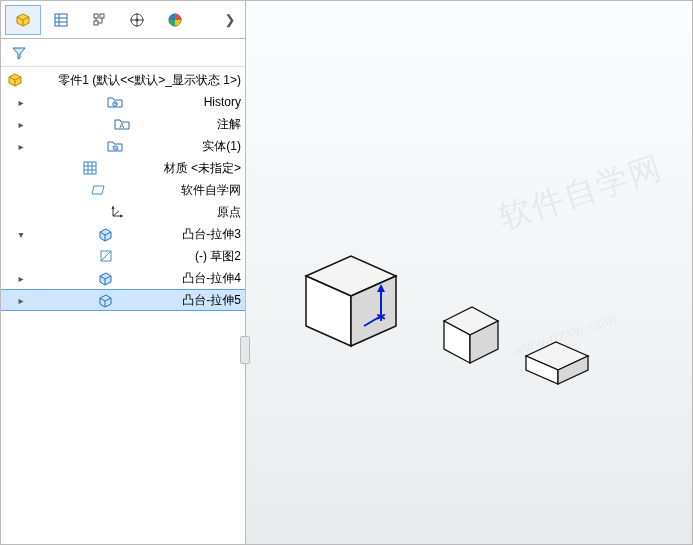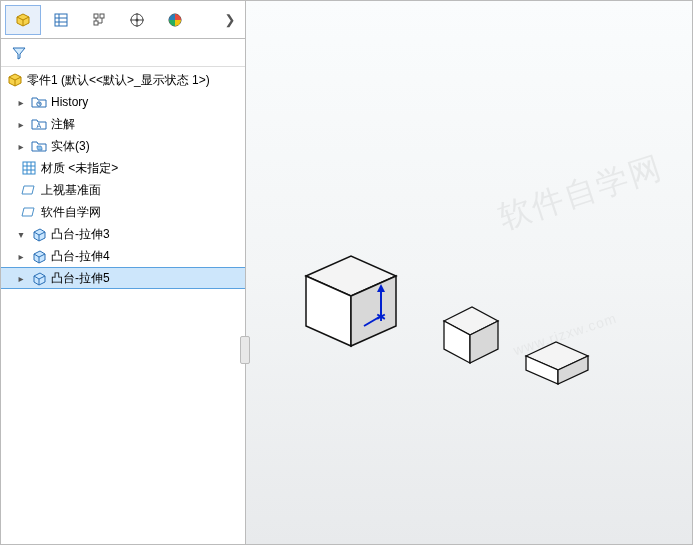--- a/index.html
+++ b/index.html
@@ -4,21 +4,21 @@
 <style>
   * { box-sizing: border-box; margin: 0; padding: 0; }
   body { font-family: "Microsoft YaHei", Arial, sans-serif; font-size: 12px; background: #fff; color: #000; width: 693px; height: 545px; overflow: hidden; border: 1px solid #bbb; }
   .container { display: flex; height: 100%; }
   .left-panel { width: 245px; height: 100%; border-right: 1px solid #bbb; background: #fff; display: flex; flex-direction: column; }
   .toolbar { height: 38px; border-bottom: 1px solid #bbb; display: flex; align-items: center; padding: 0 4px; gap: 2px; }
   .toolbar-btn { width: 36px; height: 30px; display: flex; align-items: center; justify-content: center; border: 1px solid transparent; cursor: pointer; }
   .toolbar-btn.active { border: 1px solid #8ab4e8; background: #e8f0fa; }
   .filter-row { height: 28px; border-bottom: 1px solid #ddd; display: flex; align-items: center; padding: 0 6px; }
   .tree { flex: 1; overflow: auto; padding: 2px 0 4px 0; }
-  .tree-row { display: flex; align-items: center; height: 22px; padding: 0 4px; cursor: pointer; white-space: nowrap; }
+  .tree-row { display: flex; align-items: center; height: 22px; padding: 0 4px; cursor: pointer; white-space: nowrap; justify-content: space-between; }
   .tw-exp { width: 12px; display:inline-flex; align-items:center; justify-content:center; color:#555; font-size:10px; }
   .tw-blank { width: 12px; display:inline-block; }
   .ico { width: 18px; height: 18px; display:inline-flex; align-items:center; justify-content:center; margin: 0 3px; }
   .ico svg { width: 16px; height: 16px; }
   .lvl0 { padding-left: 2px; }
   .lvl1 { padding-left: 14px; }
   .lvl2 { }
   .viewport { flex: 1; position: relative; background: linear-gradient(to bottom, #fafcfd 0%, #f3f5f6 50%, #e8eaec 100%); }
   .splitter { position:absolute; left:-6px; top:335px; width:10px; height:28px; background:#e8e8e8; border:1px solid #bbb; border-radius:2px; }
   .cube { position:absolute; }
@@ -138,72 +138,86 @@
       </div>
 
       <div class="tree-row lvl1">
         <span class="tw-exp">▸</span>
         <span class="ico">
             <svg viewBox="0 0 16 16">
               <path d="M1 4 L6 4 L7 6 L15 6 L15 13 L1 13 Z" fill="#fff" stroke="#2a6fb5"></path>
               <polygon points="6,8 10,8 11,10 11,12 7,12 6,10" fill="#8fc3ee" stroke="#2a6fb5" stroke-width="0.6"></polygon>
             </svg>
           </span>
-        <span>实体(3)</span>
+        <span>实体(1)</span>
       </div>
 
       <div class="tree-row lvl2">
         <span class="tw-blank"></span>
         <span class="ico">
             <svg viewBox="0 0 16 16">
               <rect x="2" y="2" width="12" height="12" fill="none" stroke="#3388cc"></rect>
               <line x1="2" y1="6" x2="14" y2="6" stroke="#3388cc"></line>
               <line x1="2" y1="10" x2="14" y2="10" stroke="#3388cc"></line>
               <line x1="6" y1="2" x2="6" y2="14" stroke="#3388cc"></line>
               <line x1="10" y1="2" x2="10" y2="14" stroke="#3388cc"></line>
             </svg>
           </span>
         <span>材质 &lt;未指定&gt;</span>
       </div>
 
 
+
       <div class="tree-row lvl2">
         <span class="tw-blank"></span>
         <span class="ico">
             <svg viewBox="0 0 16 16">
               <path d="M3 4 L13 4 L11 12 L1 12 Z" fill="none" stroke="#4a8fc9"></path>
             </svg>
           </span>
-        <span>上视基准面</span>
-      </div>
-
-      <div class="tree-row lvl2">
-        <span class="tw-blank"></span>
-        <span class="ico">
-            <svg viewBox="0 0 16 16">
-              <path d="M3 4 L13 4 L11 12 L1 12 Z" fill="none" stroke="#4a8fc9"></path>
-            </svg>
-          </span>
         <span>软件自学网</span>
       </div>
 
+      <div class="tree-row lvl2">
+        <span class="tw-blank"></span>
+        <span class="ico">
+            <svg viewBox="0 0 16 16">
+              <line x1="4" y1="12" x2="4" y2="2" stroke="#333"></line>
+              <line x1="4" y1="12" x2="14" y2="12" stroke="#333"></line>
+              <line x1="4" y1="12" x2="10" y2="7" stroke="#333"></line>
+              <polygon points="4,2 2.5,5 5.5,5" fill="#333"></polygon>
+              <polygon points="14,12 11,10.5 11,13.5" fill="#333"></polygon>
+            </svg>
+          </span>
+        <span>原点</span>
+      </div>
 
       <div class="tree-row lvl1">
         <span class="tw-exp">▾</span>
         <span class="ico">
             <svg viewBox="0 0 16 16">
               <polygon points="3,6 9,3 14,6 14,12 8,15 3,12" fill="#c9e6ff" stroke="#2a6fb5"></polygon>
               <line x1="3" y1="6" x2="8" y2="9" stroke="#2a6fb5"></line>
               <line x1="14" y1="6" x2="8" y2="9" stroke="#2a6fb5"></line>
               <line x1="8" y1="9" x2="8" y2="15" stroke="#2a6fb5"></line>
             </svg>
           </span>
         <span>凸台-拉伸3</span>
       </div>
 
+      <div class="tree-row lvl2">
+        <span class="tw-blank"></span>
+        <span class="ico">
+            <svg viewBox="0 0 16 16">
+              <rect x="3" y="3" width="10" height="10" fill="none" stroke="#4a8fc9"></rect>
+              <line x1="3" y1="13" x2="13" y2="3" stroke="#4a8fc9"></line>
+            </svg>
+          </span>
+        <span>(-) 草图2</span>
+      </div>
 
       <div class="tree-row lvl1">
         <span class="tw-exp">▸</span>
         <span class="ico">
             <svg viewBox="0 0 16 16">
               <polygon points="3,6 9,3 14,6 14,12 8,15 3,12" fill="#c9e6ff" stroke="#2a6fb5"></polygon>
               <line x1="3" y1="6" x2="8" y2="9" stroke="#2a6fb5"></line>
               <line x1="14" y1="6" x2="8" y2="9" stroke="#2a6fb5"></line>
               <line x1="8" y1="9" x2="8" y2="15" stroke="#2a6fb5"></line>
             </svg>

